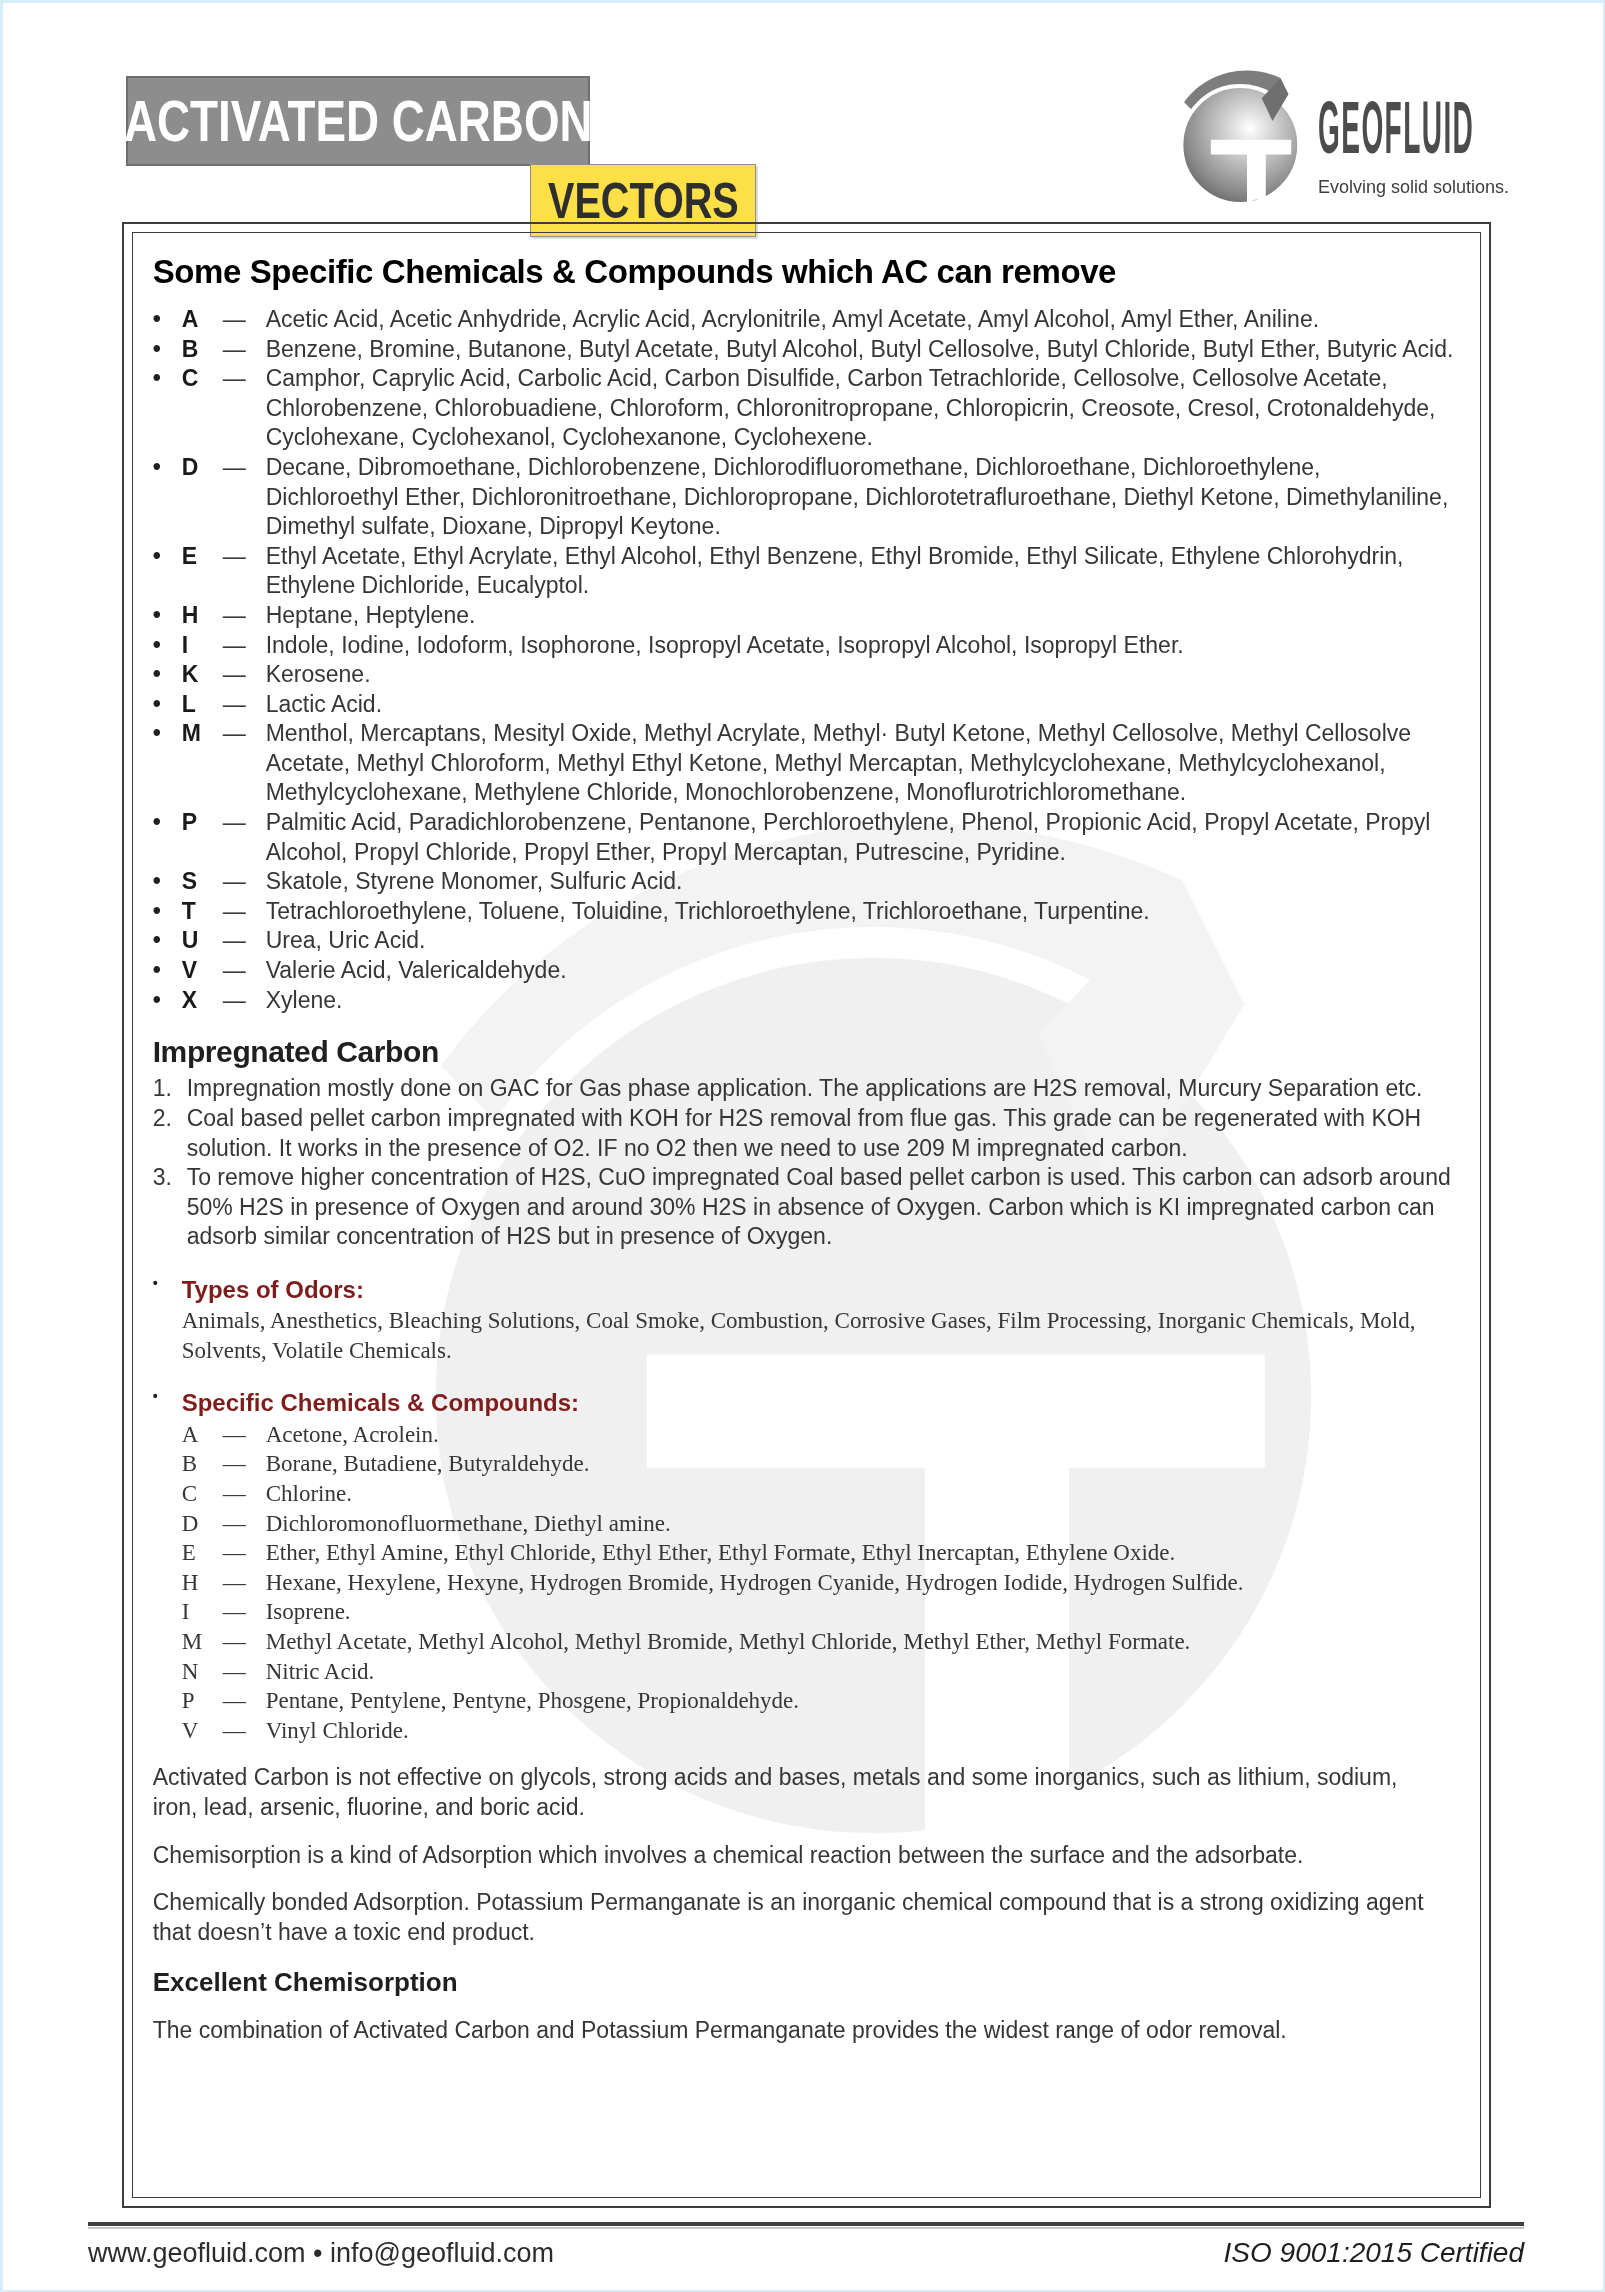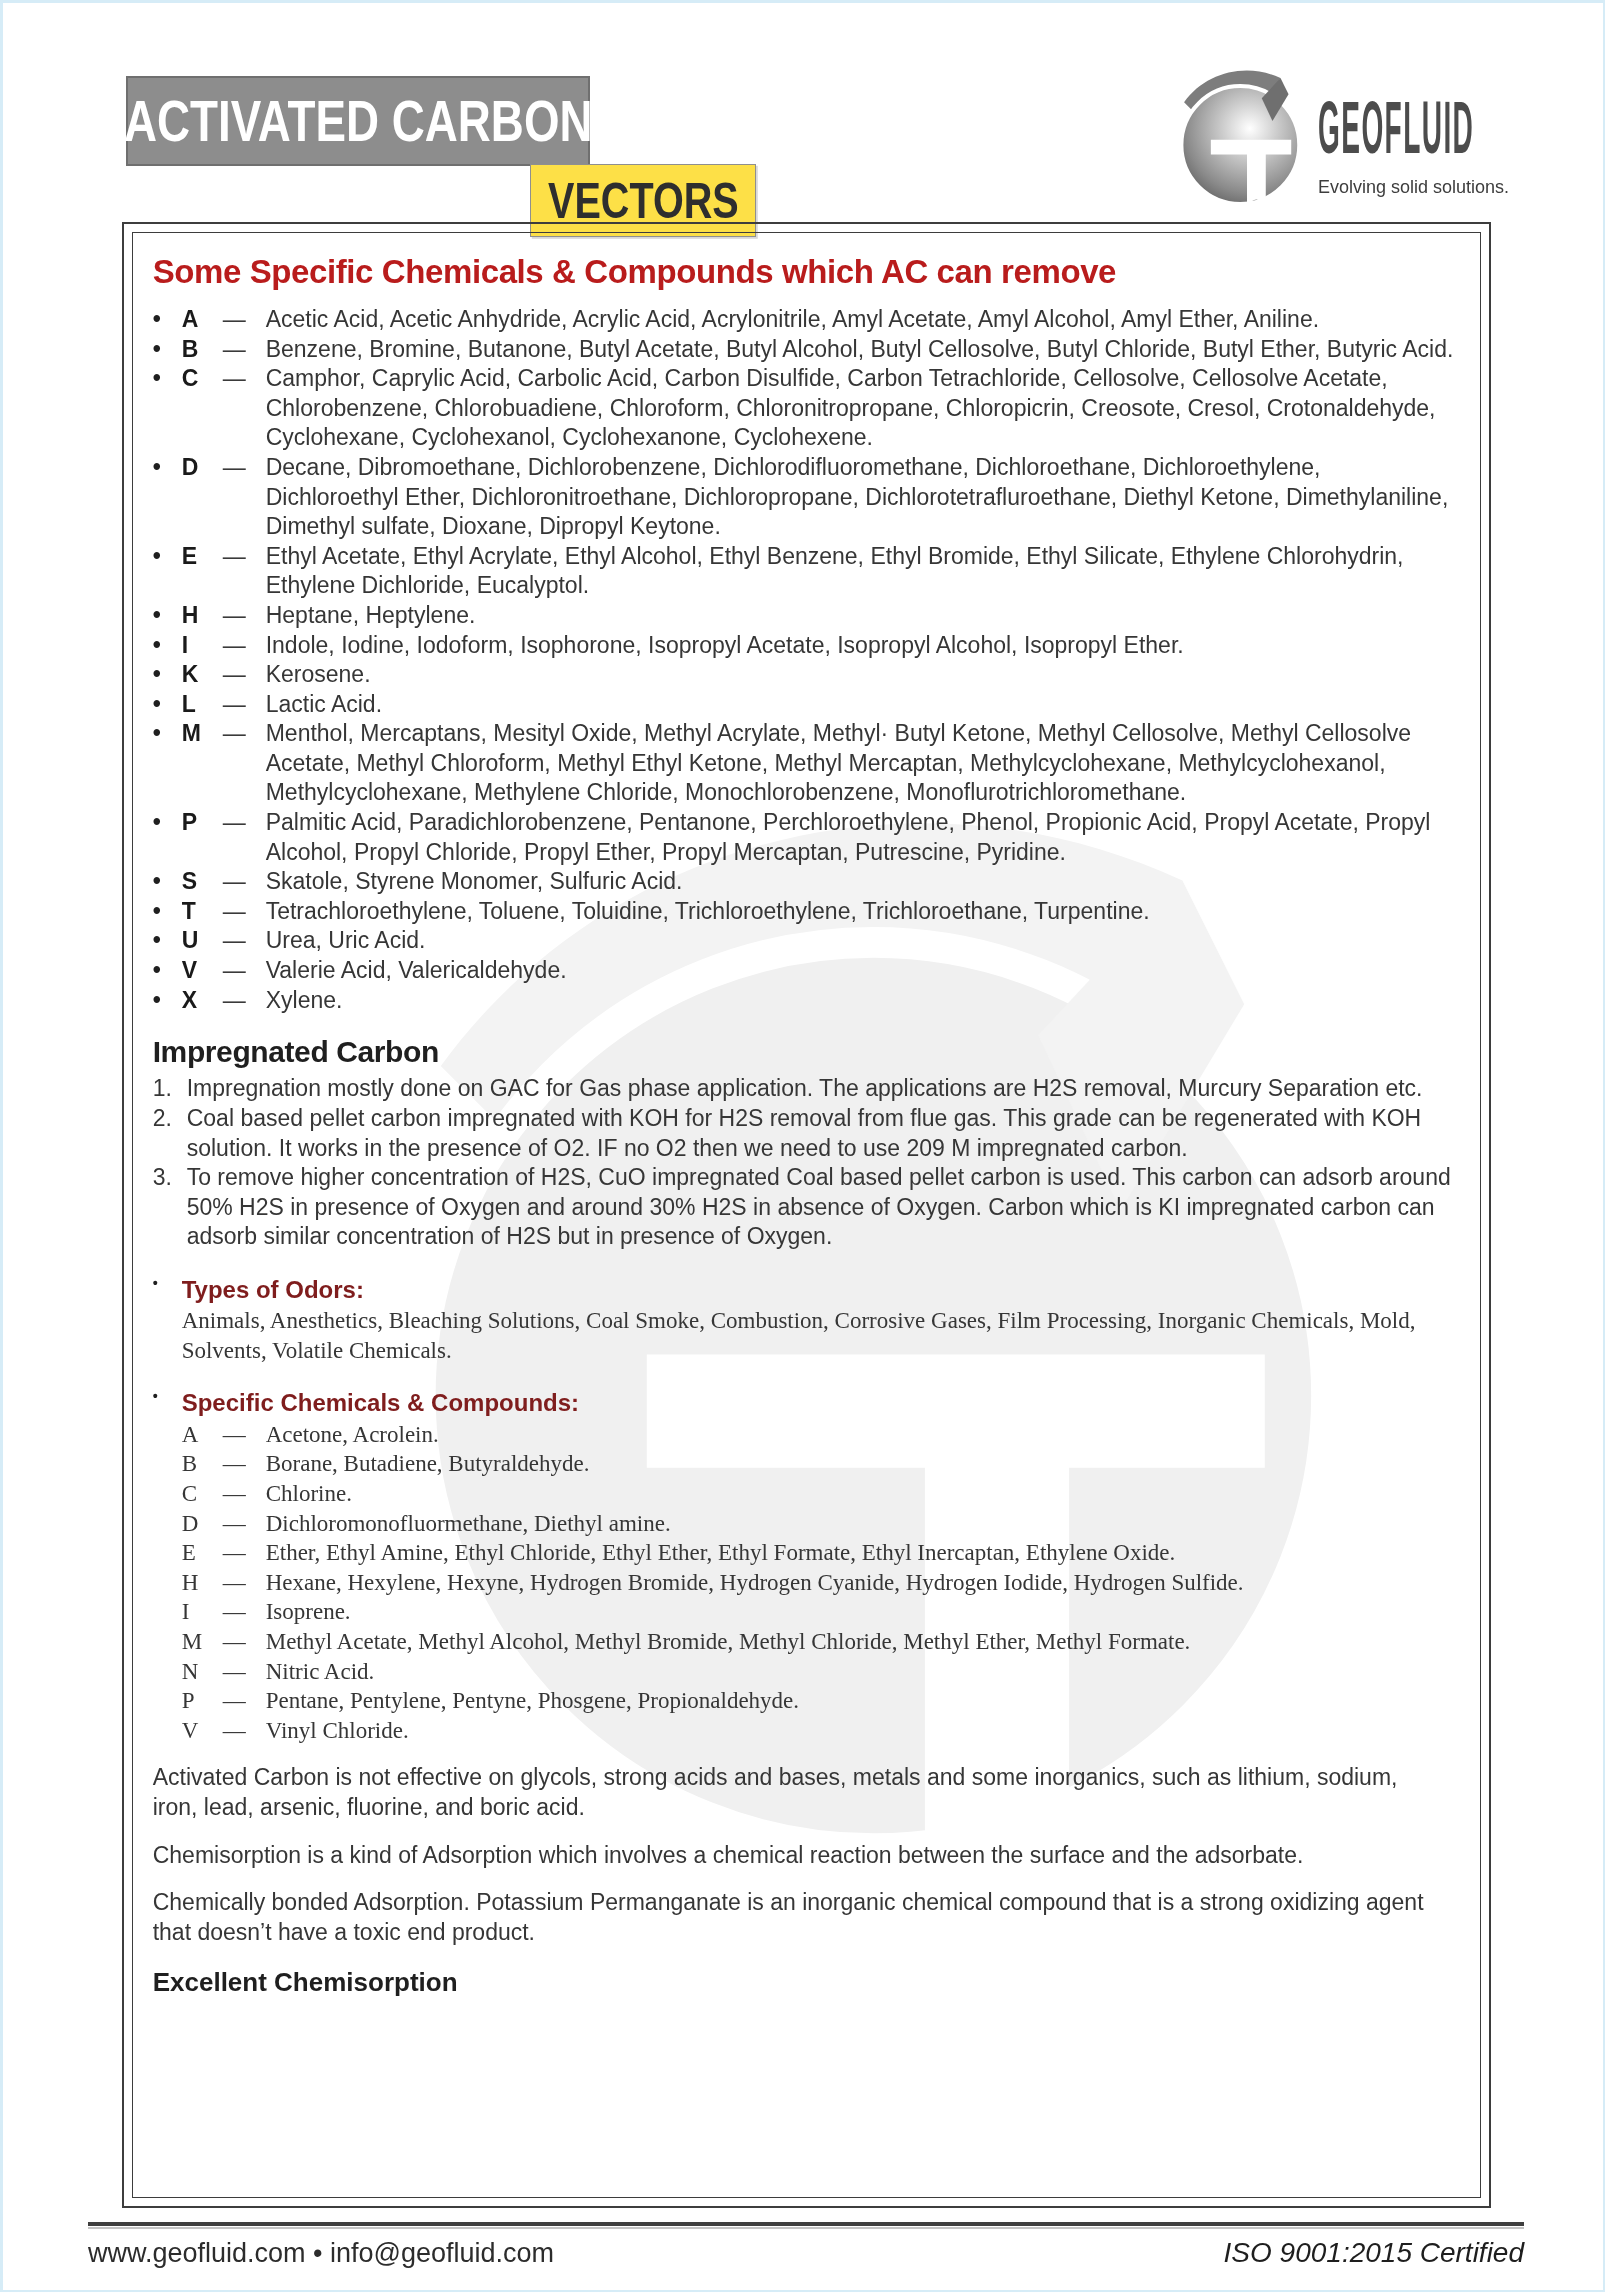--- a/index.html
+++ b/index.html
@@ -60,21 +60,21 @@
     background:transparent;
   }
   .content-inner{
     box-sizing:border-box;width:100%;height:100%;
     border:1.8px solid #3d3d3d;
     padding:14.3px 25px 14.3px 19.7px;
     overflow:hidden;
   }
   .sec-title{
     margin:5.4px 0 14.3px 0;
-    font-size:33px;font-weight:bold;color:#b91c1c;letter-spacing:-0.4px;
+    font-size:33px;font-weight:bold;color:#000000;letter-spacing:-0.4px;
   }
   .body-txt{font-size:23px;line-height:29.6px;}
   .ac-item{display:grid;grid-template-columns:29px 41px 43px 1fr;}
   .ac-item .blt{color:#1f1f1f;font-weight:bold;}
   .ac-item .ltr{font-weight:bold;color:#1a1a1a;}
   .ac-item .dsh{color:#3a3a3a;}
   .h-imp{margin:19.7px 0 5.4px 0;font-size:30px;font-weight:bold;color:#1f1f1f;letter-spacing:-0.4px;}
   .imp-item{display:grid;grid-template-columns:34px 1fr;}
   .bullet-head{display:grid;grid-template-columns:29px 1fr;margin:23px 0 1.8px 0;}
   .bullet-head .blt{color:#1f1f1f;font-weight:bold;}
@@ -359,20 +359,21 @@
       <div class="body-txt">
 
           <p class="para">Activated Carbon is not effective on glycols, strong acids and bases, metals and some inorganics, such as lithium, sodium, iron, lead, arsenic, fluorine, and boric acid.</p>
 
           <p class="para">Chemisorption is a kind of Adsorption which involves a chemical reaction between the surface and the adsorbate.</p>
 
           <p class="para">Chemically bonded Adsorption. Potassium Permanganate is an inorganic chemical compound that is a strong oxidizing agent that doesn’t have a toxic end product.</p>
         </div>
 
       <h4 class="h-chem">Excellent Chemisorption</h4>
+      <p class="para body-txt">The combination of Activated Carbon and Potassium Permanganate provides the widest range of odor removal.</p>
 
     </div>
   </div>
 
   <div class="footer-rule">
     <div class="dark"></div>
     <div class="light"></div>
   </div>
   <div class="footer-row">
     <span class="footer-left">www.geofluid.com • info@geofluid.com</span>

